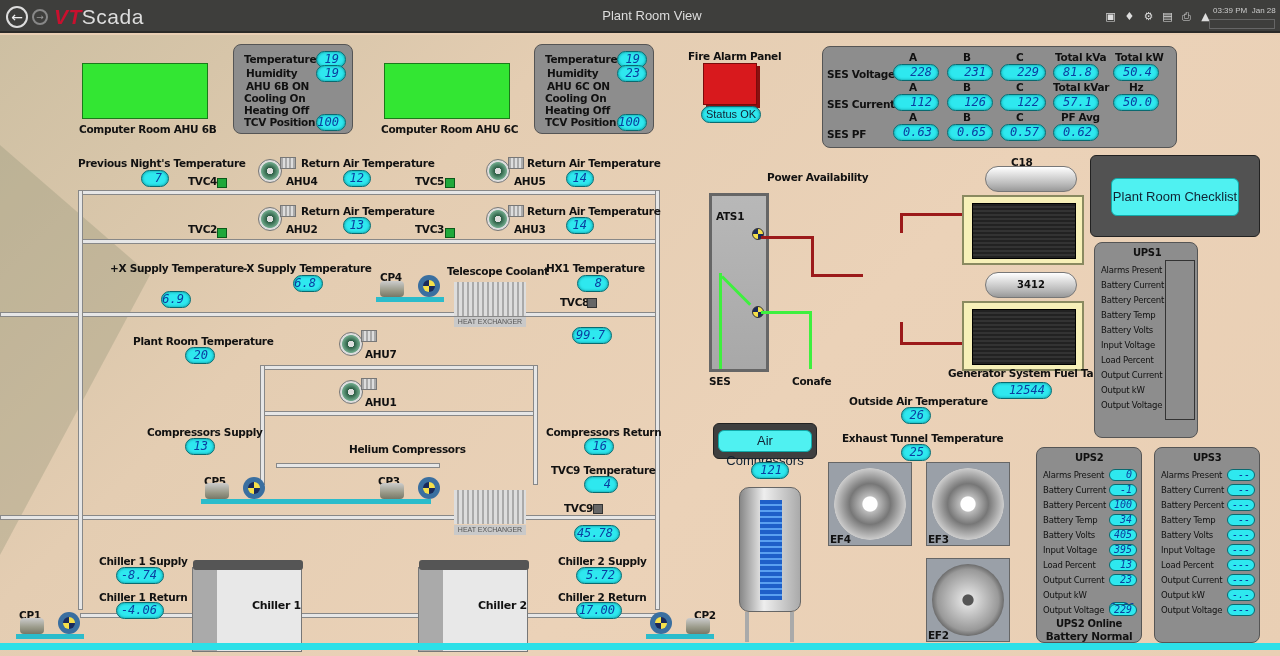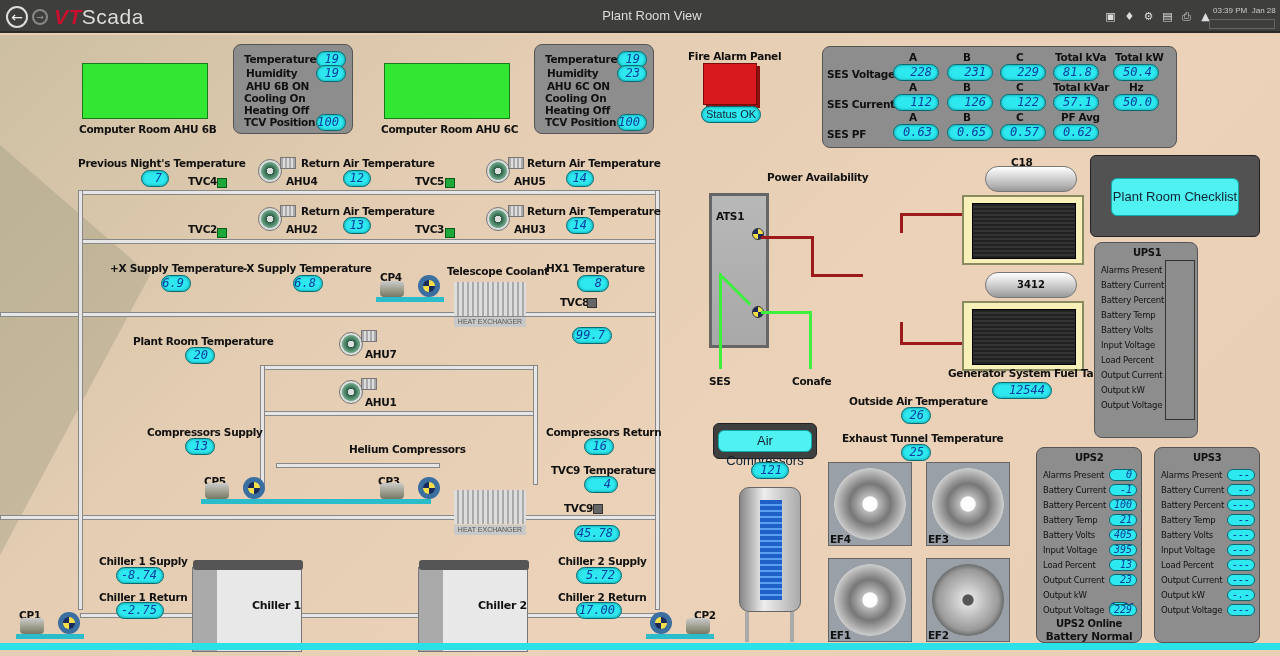--- a/index.html
+++ b/index.html
@@ -29,21 +29,21 @@
 .valve{position:absolute;width:10px;height:10px;background:#1fa83a;border:1px solid #0a5a1a}
 .valve.gray{background:#666;border-color:#333}
 .pump{position:absolute;width:60px;height:28px}
 .motor{position:absolute;left:0;top:6px;width:24px;height:16px;background:linear-gradient(#ccc,#998 60%,#776);border-radius:4px}
 .pbody{position:absolute;left:38px;top:0;width:22px;height:22px;border-radius:50%;background:#3a6fa0}
 .pbody::after{content:"";position:absolute;left:5px;top:5px;width:12px;height:12px;border-radius:50%;background:conic-gradient(#f5e04a 0 25%,#1a2a5a 0 50%,#f5e04a 0 75%,#1a2a5a 0)}
 .base{position:absolute;left:-4px;top:22px;width:68px;height:5px;background:#2bbccb}
 .hx{position:absolute;width:72px;height:46px}
 .hx .fins{position:absolute;left:0;top:0;width:72px;height:34px;background:repeating-linear-gradient(90deg,#ddd 0 3px,#aaa 3px 5px)}
 .hx .tag{position:absolute;left:0;top:35px;width:72px;height:10px;background:#c9c9c9;color:#555;font-size:7px;text-align:center;line-height:10px;font-family:"Liberation Sans",sans-serif}
-.ats{position:absolute;width:60px;height:155px;background:linear-gradient(#b8b8b8,#a8a8a8);border:3px solid #666}
+.ats{position:absolute;width:60px;height:179px;background:linear-gradient(#b8b8b8,#a8a8a8);border:3px solid #666}
 .breaker{position:absolute;width:12px;height:12px;border-radius:50%;background:conic-gradient(#f5e04a 0 25%,#1a2a5a 0 50%,#f5e04a 0 75%,#1a2a5a 0);border:1px solid #333}
 .gen{position:absolute;width:122px;height:70px;background:#f7f0b8;border:2px solid #8a8a60}
 .gen .grill{position:absolute;left:8px;top:6px;width:104px;height:56px;background:repeating-linear-gradient(0deg,#222 0 2px,#333 2px 4px);border:1px solid #000}
 .tank{position:absolute;width:92px;height:26px;border-radius:13px;background:linear-gradient(#fff,#bbb 70%,#999);border:1px solid #777;text-align:center;font-size:10px;font-weight:bold;line-height:24px;color:#111}
 .chiller{position:absolute;width:110px;height:85px;background:linear-gradient(90deg,#aaa 0 22%,#e8e8e8 22% 100%);border:1px solid #777}
 .chiller .top{position:absolute;left:0;top:-8px;width:110px;height:10px;background:#555;border-radius:3px}
 .efan{position:absolute;width:84px;height:84px;background:#9aa0a8;border:1px solid #666}
 .efan .ring{position:absolute;left:5px;top:5px;width:72px;height:72px;border-radius:50%;background:radial-gradient(circle,#fff 14%,#bbb 16%,#777 40%,#ccc 70%,#555 73%)}
 .ups-row{position:absolute;left:6px;font-size:8.5px;font-weight:normal;color:#111;white-space:nowrap;letter-spacing:-.2px}
 .ups-lcd{position:absolute;height:12px;background:#2ee8ef;border:1px solid #0a6a70;border-radius:6px;color:#0b3ea0;font-family:"DejaVu Sans Mono",monospace;font-style:italic;font-size:10px;text-align:right;padding-right:4px;line-height:10px}
@@ -187,21 +187,21 @@
   <div class="lcd" style="left:343px;top:182px;width:28px">13</div>
   <div class="lbl" style="left:415px;top:188px">TVC3</div>
   <div class="valve" style="left:445px;top:193px"></div>
   <div class="fan" style="left:486px;top:172px"></div>
   <div class="duct" style="left:508px;top:170px"></div>
   <div class="lbl" style="left:514px;top:188px">AHU3</div>
   <div class="lbl" style="left:527px;top:170px">Return Air Temperature</div>
   <div class="lcd" style="left:566px;top:182px;width:28px">14</div>
 
   <div class="lbl" style="left:110px;top:227px">+X Supply Temperature</div>
-  <div class="lcd" style="left:161px;top:240px;width:30px">6.9</div>
+  <div class="lcd" style="left:161px;top:256px;width:30px">6.9</div>
   <div class="lbl" style="left:243px;top:227px">-X Supply Temperature</div>
   <div class="lcd" style="left:293px;top:240px;width:30px">6.8</div>
   <div class="lbl" style="left:380px;top:236px">CP4</div>
   <div class="pump" style="left:380px;top:240px">
       <div class="motor"></div>
       <div class="pbody"></div>
       <div class="base"></div>
     </div>
   <div class="lbl" style="left:447px;top:230px">Telescope Coolant</div>
   <div class="hx" style="left:454px;top:247px">
@@ -245,21 +245,21 @@
       <div class="fins"></div>
       <div class="tag">HEAT EXCHANGER</div>
     </div>
   <div class="lbl" style="left:564px;top:467px">TVC9</div>
   <div class="valve gray" style="left:593px;top:469px"></div>
   <div class="lcd" style="left:574px;top:490px;width:46px">45.78</div>
 
   <div class="lbl" style="left:99px;top:520px">Chiller 1 Supply</div>
   <div class="lcd" style="left:116px;top:532px;width:48px">-8.74</div>
   <div class="lbl" style="left:99px;top:556px">Chiller 1 Return</div>
-  <div class="lcd" style="left:116px;top:567px;width:48px">-2.75</div>
+  <div class="lcd" style="left:116px;top:567px;width:48px">-4.06</div>
   <div class="chiller" style="left:192px;top:532px">
       <div class="top"></div>
     </div>
   <div class="lbl" style="left:252px;top:564px;font-size:11px">Chiller 1</div>
   <div class="chiller" style="left:418px;top:532px">
       <div class="top"></div>
     </div>
   <div class="lbl" style="left:478px;top:564px;font-size:11px">Chiller 2</div>
   <div class="lbl" style="left:558px;top:520px">Chiller 2 Supply</div>
   <div class="lcd" style="left:576px;top:532px;width:46px">5.72</div>
@@ -326,24 +326,20 @@
   <div style="position:absolute;left:790px;top:577px;width:4px;height:30px;background:#aaa"></div>
 
   <div class="efan" style="left:828px;top:427px">
       <div class="ring"></div>
       <div class="lbl" style="left:1px;top:70px">EF4</div>
     </div>
   <div class="efan" style="left:926px;top:427px">
       <div class="ring"></div>
       <div class="lbl" style="left:1px;top:70px">EF3</div>
     </div>
-  <div class="efan" style="left:828px;top:523px">
-      <div class="ring"></div>
-      <div class="lbl" style="left:1px;top:70px">EF1</div>
-    </div>
   <div class="efan" style="left:926px;top:523px">
       <div class="ring" style="background:radial-gradient(circle,#555 10%,#ddd 12%,#999 60%,#666 72%)"></div>
       <div class="lbl" style="left:1px;top:70px">EF2</div>
     </div>
 
   <div class="btn-box" style="left:1090px;top:120px;width:170px;height:82px;background:#525252">
     <div class="btn" style="left:20px;top:22px;width:128px;height:38px;font-size:13px;line-height:36px">Plant Room Checklist</div>
   </div>
 
   <div class="panel" style="left:1094px;top:207px;width:104px;height:196px">
@@ -363,21 +359,21 @@
 
   <div class="panel" style="left:1036px;top:412px;width:106px;height:196px">
     <div class="lbl" style="left:38px;top:4px;font-size:10px">UPS2</div>
     <div class="ups-row" style="top:22px">Alarms Present</div>
     <div class="ups-lcd" style="left:72px;top:21px;width:28px">0</div>
     <div class="ups-row" style="top:37px">Battery Current</div>
     <div class="ups-lcd" style="left:72px;top:36px;width:28px">-1</div>
     <div class="ups-row" style="top:52px">Battery Percent</div>
     <div class="ups-lcd" style="left:72px;top:51px;width:28px">100</div>
     <div class="ups-row" style="top:67px">Battery Temp</div>
-    <div class="ups-lcd" style="left:72px;top:66px;width:28px">21</div>
+    <div class="ups-lcd" style="left:72px;top:66px;width:28px">34</div>
     <div class="ups-row" style="top:82px">Battery Volts</div>
     <div class="ups-lcd" style="left:72px;top:81px;width:28px">405</div>
     <div class="ups-row" style="top:97px">Input Voltage</div>
     <div class="ups-lcd" style="left:72px;top:96px;width:28px">395</div>
     <div class="ups-row" style="top:112px">Load Percent</div>
     <div class="ups-lcd" style="left:72px;top:111px;width:28px">13</div>
     <div class="ups-row" style="top:127px">Output Current</div>
     <div class="ups-lcd" style="left:72px;top:126px;width:28px">23</div>
     <div class="ups-row" style="top:142px">Output kW</div>
     <div class="ups-lcd" style="left:72px;top:154px;width:21px">2.66</div>

